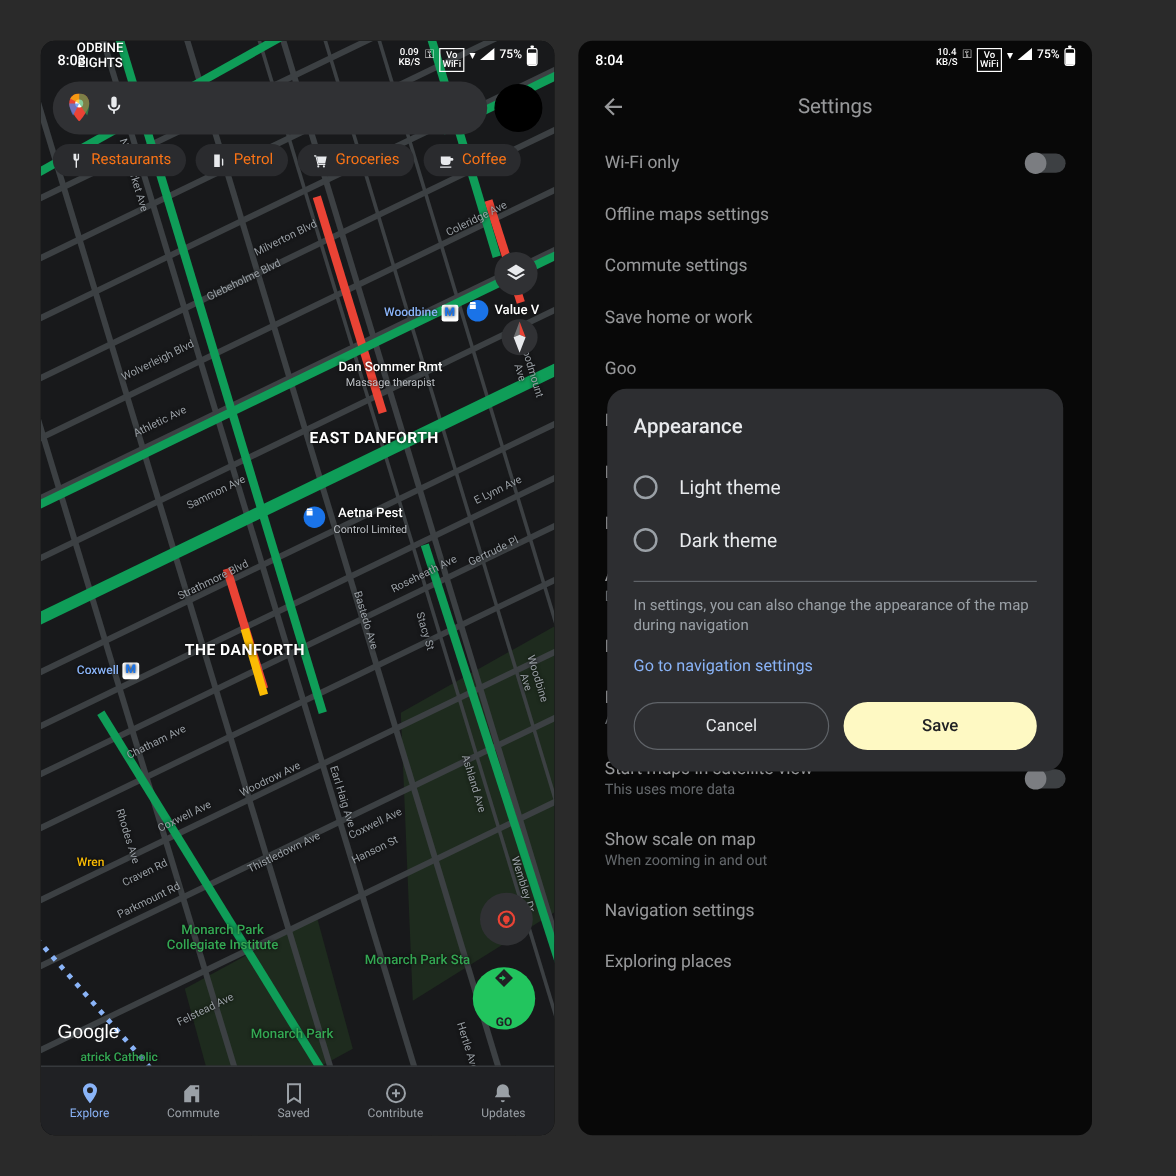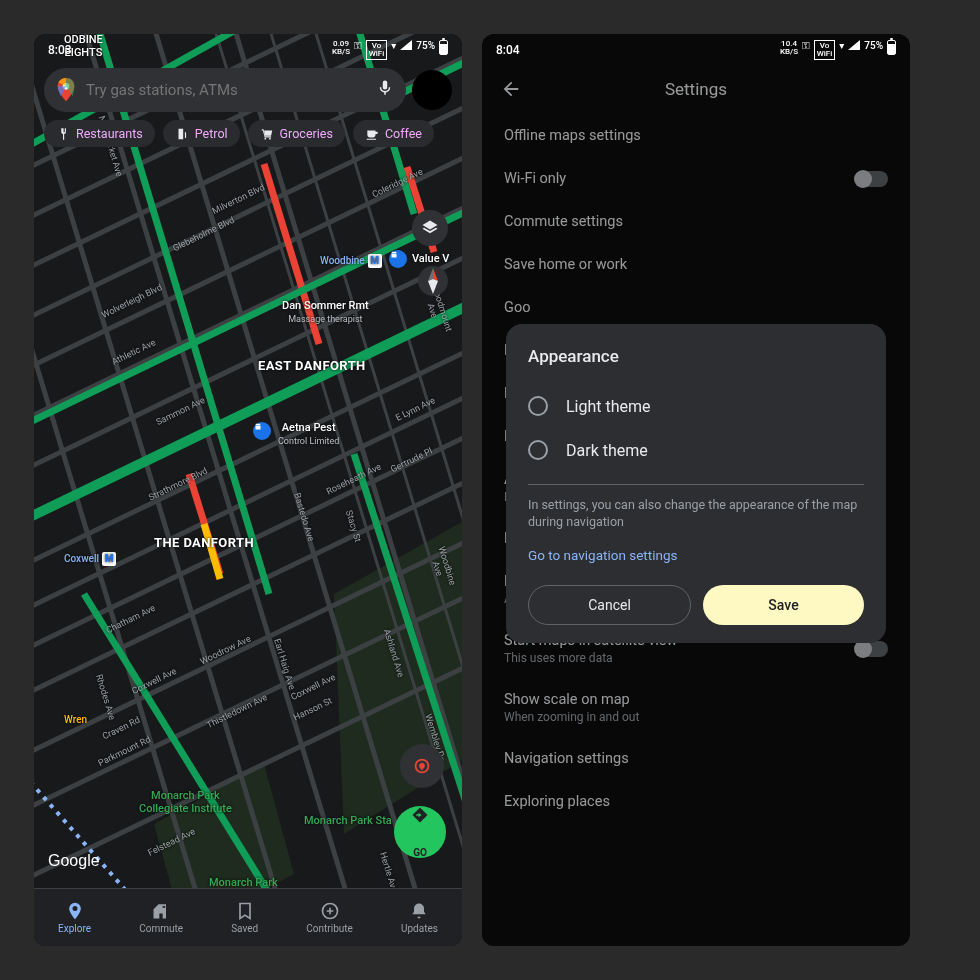--- a/index.html
+++ b/index.html
@@ -17,26 +17,26 @@
 
   
   .map-bg{position:absolute;inset:0;background:#18191b;}
   .map-bg svg{position:absolute;inset:0;width:100%;height:100%;}
   .searchrow{display:flex;align-items:center;gap:6px;padding:4px 10px 8px;position:relative;z-index:3;}
   .searchbar{flex:1;background:#303134;border-radius:24px;height:44px;display:flex;align-items:center;gap:10px;padding:0 12px;}
   .searchbar input{flex:1;background:transparent;border:none;outline:none;color:#9aa0a6;font-size:15px;}
   .pinlogo{width:20px;height:24px;display:inline-block;}
   .avatar{width:40px;height:40px;border-radius:50%;background:#000;border:1px solid #000;}
   .chips{display:flex;gap:8px;padding:0 10px;position:relative;z-index:3;overflow:hidden;}
-  .chip{display:flex;align-items:center;gap:6px;background:#2a2b2e;border-radius:18px;padding:6px 12px;font-size:12.5px;color:#f0abfc;white-space:nowrap;}
+  .chip{display:flex;align-items:center;gap:6px;background:#2a2b2e;border-radius:18px;padding:6px 12px;font-size:12.5px;color:#f97316;white-space:nowrap;}
   .chip svg{width:14px;height:14px;fill:#e8eaed;}
   .poi{position:absolute;font-size:11px;color:#fff;text-align:center;line-height:1.15;font-weight:500;text-shadow:0 0 3px #000;}
   .poi .sub{font-size:9px;font-weight:400;color:#bdc1c6;}
   .poi.big{font-size:13px;font-weight:700;letter-spacing:0.4px;}
-  .poi.park{color:#34a853;font-weight:500;margin-top:21px;}
+  .poi.park{color:#34a853;font-weight:500;}
   .poi.street{color:#9aa0a6;font-size:9px;font-weight:400;}
   .poi.blue{color:#8ab4f8;font-size:10px;}
   .poi.yw{color:#fbbc04;font-size:10px;}
   .layerbtn{position:absolute;right:14px;top:176px;width:36px;height:36px;background:#303134;border-radius:50%;display:flex;align-items:center;justify-content:center;z-index:3;}
   .compass{position:absolute;right:12px;top:230px;width:34px;height:34px;z-index:3;}
   .gofab{position:absolute;right:16px;bottom:88px;width:52px;height:52px;border-radius:50%;background:#22c55e;display:flex;flex-direction:column;align-items:center;justify-content:space-between;font-size:10px;font-weight:700;color:#202124;z-index:3;}
   .locfab{position:absolute;right:18px;bottom:158px;width:44px;height:44px;border-radius:50%;background:#303134;display:flex;align-items:center;justify-content:center;z-index:3;}
   .glogo{position:absolute;left:14px;bottom:76px;font-size:16px;color:#fff;font-weight:500;z-index:3;font-family:"Product Sans",Arial;}
   .bottomnav{position:absolute;bottom:0;left:0;right:0;height:58px;background:#202124;display:flex;justify-content:space-around;align-items:center;z-index:4;border-top:1px solid #3c4043;}
   .navitem{display:flex;flex-direction:column;align-items:center;gap:2px;font-size:10px;color:#9aa0a6;}
@@ -213,21 +213,20 @@
     <div class="searchbar">
       <span class="pinlogo">
         <svg viewBox="0 0 24 28">
             <path fill="#ea4335" d="M12 0C6 0 2 4 2 10c0 7 10 18 10 18s10-11 10-18C22 4 18 0 12 0z"></path>
             <circle cx="12" cy="10" r="4" fill="#fff"></circle>
             <path fill="#34a853" d="M12 0v10l8 12c1-3 2-8 2-12C22 4 18 0 12 0z" opacity="0.6"></path>
             <path fill="#4285f4" d="M2 10c0 4 2 9 4 12l6-12H2z" opacity="0.7"></path>
             <path fill="#fbbc04" d="M12 0C8 0 5 2 3 5l9 5V0z" opacity="0.7"></path>
           </svg>
       </span>
-      <input placeholder="Try gas stations, ATMs" style="">
       <span><svg width="18" height="18" viewBox="0 0 24 24" fill="#e8eaed">
             <path d="M12 14a3 3 0 003-3V5a3 3 0 00-6 0v6a3 3 0 003 3zm5-3a5 5 0 01-10 0H5a7 7 0 006 6.9V21h2v-3.1A7 7 0 0019 11h-2z"></path>
           </svg></span>
     </div>
     <div class="avatar"></div>
   </div>
 
   <div class="chips">
     <div class="chip">
         <svg viewBox="0 0 24 24">
@@ -338,26 +337,26 @@
   <div class="appbar">
     <span class="back">
         <svg width="22" height="22" viewBox="0 0 24 24" fill="#e8eaed">
           <path d="M20 11H7.8l5.6-5.6L12 4l-8 8 8 8 1.4-1.4L7.8 13H20z"></path>
         </svg>
       </span>
     <span class="title">Settings</span>
   </div>
 
   <div class="setlist">
-    <div class="setitem">
-        <div class="l1">Offline maps settings</div>
-      </div>
     <div class="setitem row">
         <div class="l1">Wi-Fi only</div>
         <div class="toggle"></div>
+      </div>
+    <div class="setitem">
+        <div class="l1">Offline maps settings</div>
       </div>
     <div class="setitem">
         <div class="l1">Commute settings</div>
       </div>
     <div class="setitem">
         <div class="l1">Save home or work</div>
       </div>
     <div class="setitem">
         <div class="l1">Goo</div>
       </div>

